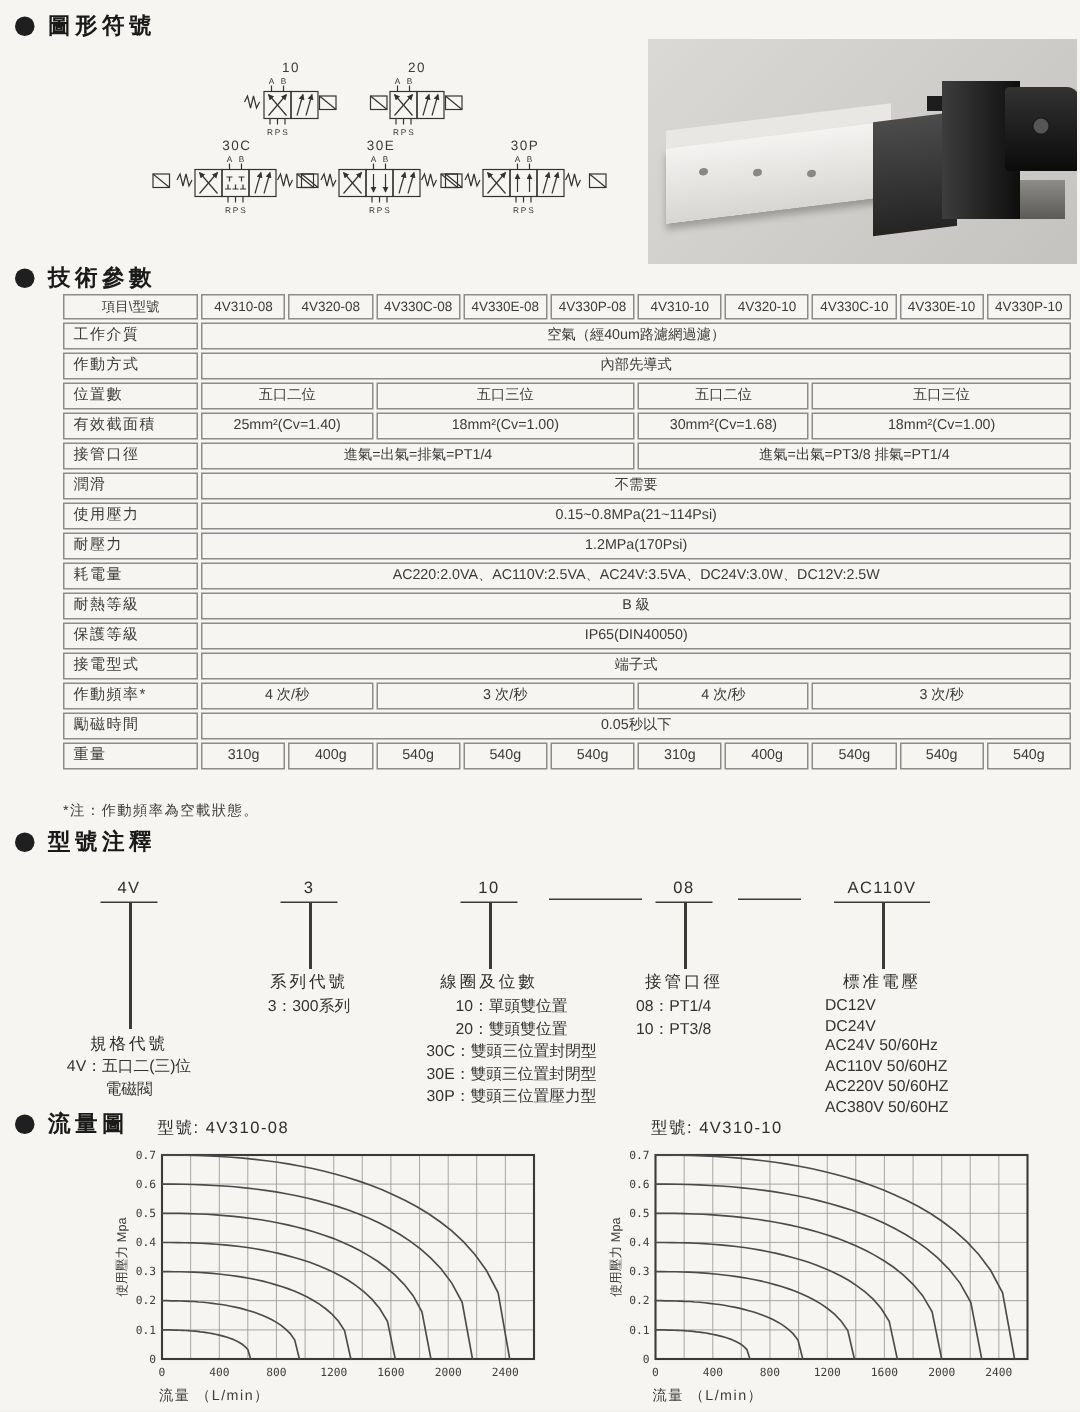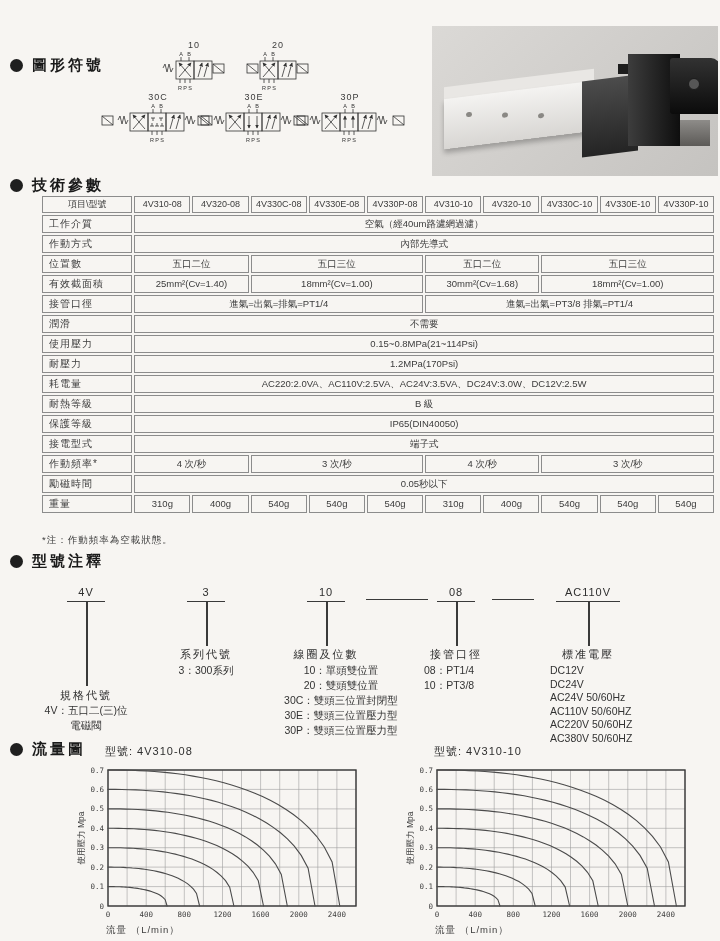--- a/index.html
+++ b/index.html
@@ -4,21 +4,21 @@
 <style>
   * { margin:0; padding:0; box-sizing:border-box; }
   html,body { background:#e9e7e4; }
   body { font-family:"Liberation Sans", sans-serif; color:#3b3b3b; }
   .page { position:relative; width:720px; height:941px; background:#f7f5f2; margin:0 auto; overflow:hidden; }
 
   
   .sec { position:absolute; display:flex; align-items:center; gap:9px; }
   .sec .dot { width:13px; height:13px; border-radius:50%; background:#1f1f1f; }
   .sec .sec-t { font-weight:bold; font-size:15px; letter-spacing:3px; color:#1a1a1a; }
-  .sec1 { left:10px; top:8px;margin-top:48px; } .sec2 { left:10px; top:176px; }
+  .sec1 { left:10px; top:8px; } .sec2 { left:10px; top:176px; }
   .sec3 { left:10px; top:552px; } .sec4 { left:10px; top:740px; }
 
   
   .vsym { position:absolute; text-align:center; }
   .vsym-label { font-size:9px; color:#3b3b3b; letter-spacing:1px; margin-bottom:0; }
   .sym10 { left:146px; top:40px; width:96px; }
   .sym20 { left:230px; top:40px; width:96px; }
   .sym30c { left:96px;  top:92px; width:124px; }
   .sym30e { left:192px; top:92px; width:124px; }
   .sym30p { left:288px; top:92px; width:124px; }
@@ -428,21 +428,21 @@
       </div>
       <div class="lg-col col2">
         <div class="lg-code">10</div>
         <div class="lg-bar"></div>
         <div class="lg-vline"></div>
         <div class="lg-title">線圈及位數</div>
         <div class="lg-lines">
           <div class="lg-line">10：單頭雙位置</div>
           <div class="lg-line">20：雙頭雙位置</div>
           <div class="lg-line">30C：雙頭三位置封閉型</div>
-          <div class="lg-line">30E：雙頭三位置壓力型</div>
+          <div class="lg-line">30E：雙頭三位置封閉型</div>
           <div class="lg-line">30P：雙頭三位置壓力型</div>
         </div>
       </div>
       <div class="lg-col col3">
         <div class="lg-code">08</div>
         <div class="lg-bar"></div>
         <div class="lg-vline"></div>
         <div class="lg-title">接管口徑</div>
         <div class="lg-lines">
           <div class="lg-line">08：PT1/4</div>

